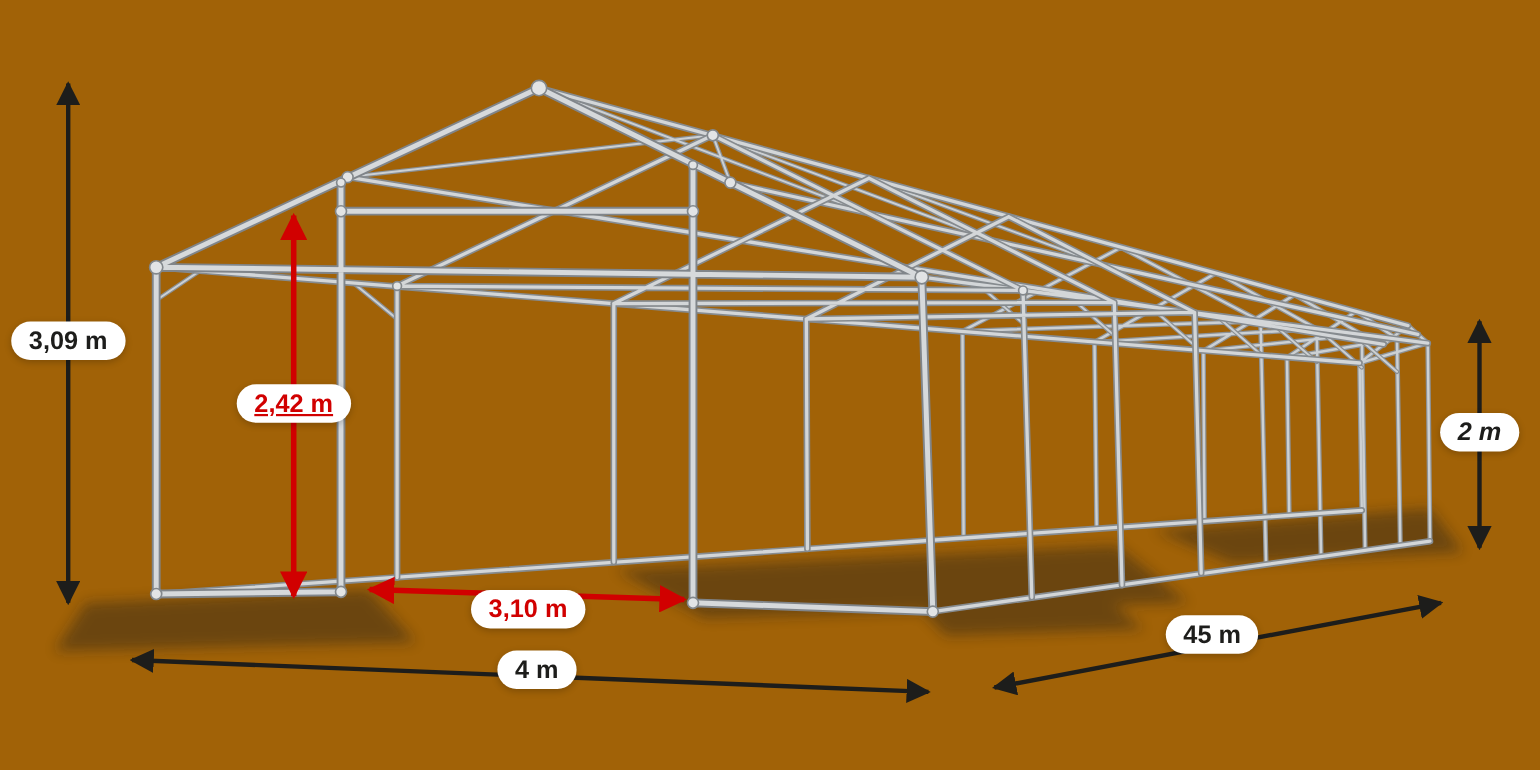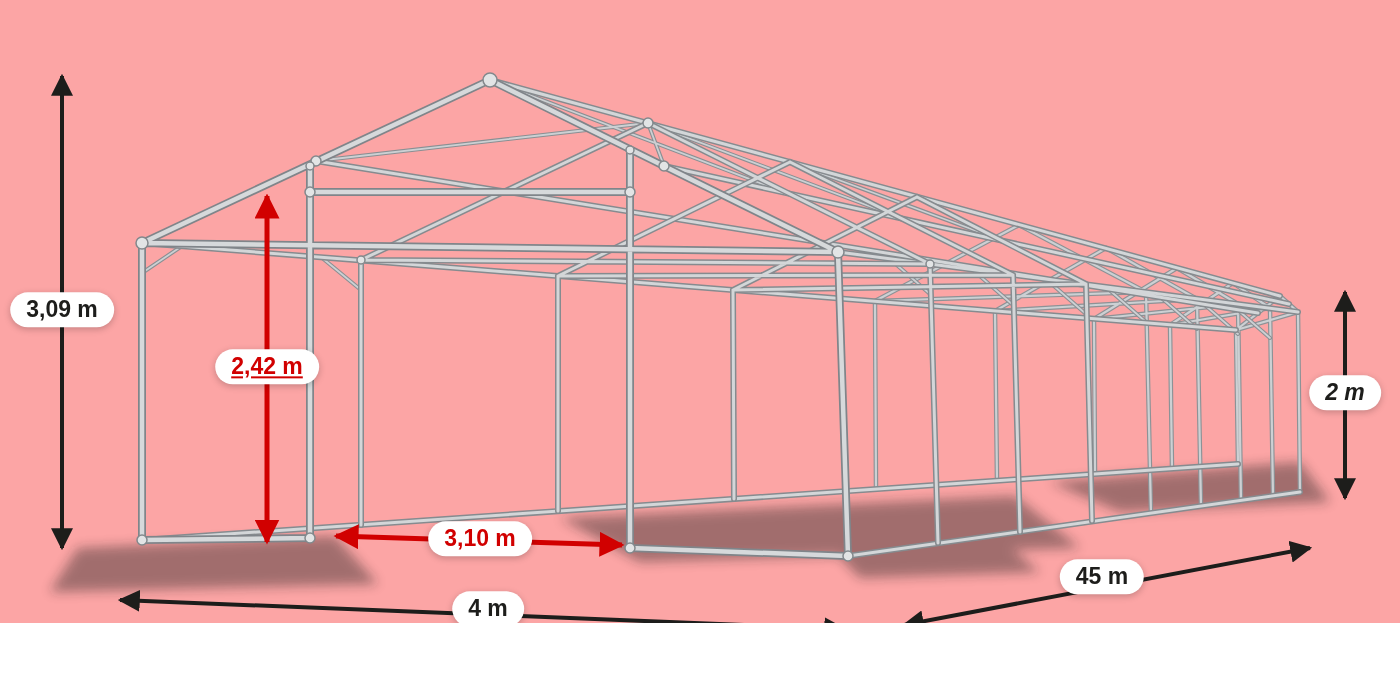--- a/index.html
+++ b/index.html
@@ -1,19 +1,19 @@
 <!DOCTYPE html>
 <html><head>
 <meta charset="utf-8">
 <style>
   html,body{margin:0;padding:0;background:#ffffff;}
   .stage{
     position:relative;
-    width:1400px;height:623px;
-    background:#fca5a5;
+    width:1400px;height:700px;
+    background:#a16207;
     overflow:hidden;
     font-family:"Liberation Sans", sans-serif;
   }
   .stage svg{position:absolute;left:0;top:0;}
   
   .o1{stroke:#80858a;stroke-width:8;fill:none;stroke-linecap:round;}
   .i1{stroke:#d6d9db;stroke-width:4.5;fill:none;stroke-linecap:round;}
   .o2{stroke:#868b8f;stroke-width:6;fill:none;stroke-linecap:round;}
   .i2{stroke:#d3d6d8;stroke-width:3;fill:none;stroke-linecap:round;}
   .o3{stroke:#8d9296;stroke-width:4.5;fill:none;stroke-linecap:round;}
@@ -140,19 +140,19 @@
       <line class="dim" x1="904" y1="625" x2="1310" y2="548" marker-start="url(#mb)" marker-end="url(#mb)"></line>
     </g>
   </svg>
 
   <div class="dim-label" style="left:62px;top:310px;">3,09 m</div>
 
   <div class="dim-label red" style="left:267px;top:367px;text-decoration:underline;">2,42 m</div>
 
   <div class="dim-label" style="left:1345px;top:393px;font-style:italic;">2 m</div>
 
-  <div class="dim-label red" style="left:480px;top:539px;text-align:center;">3,10 m</div>
+  <div class="dim-label red" style="left:480px;top:554px;text-align:center;">3,10 m</div>
 
   <div class="dim-label" style="left:488px;top:609px;">4 m</div>
 
   <div class="dim-label" style="left:1102px;top:577px;">45 m</div>
 
 </div>
 
 </body></html>

